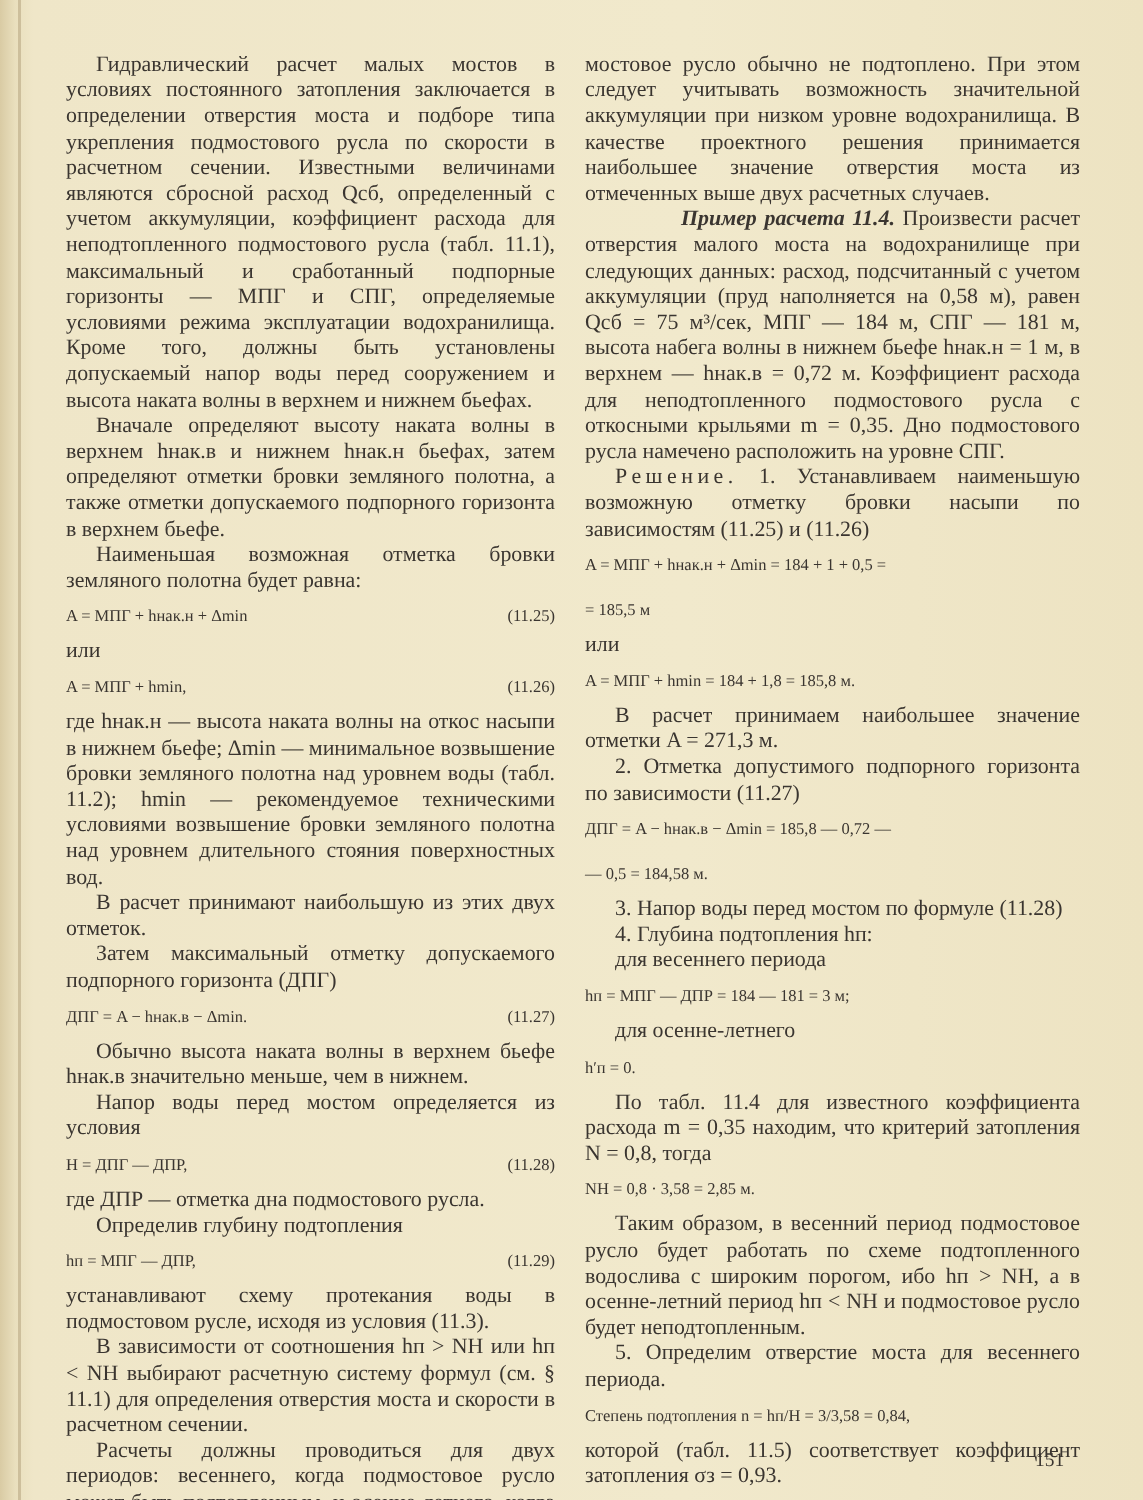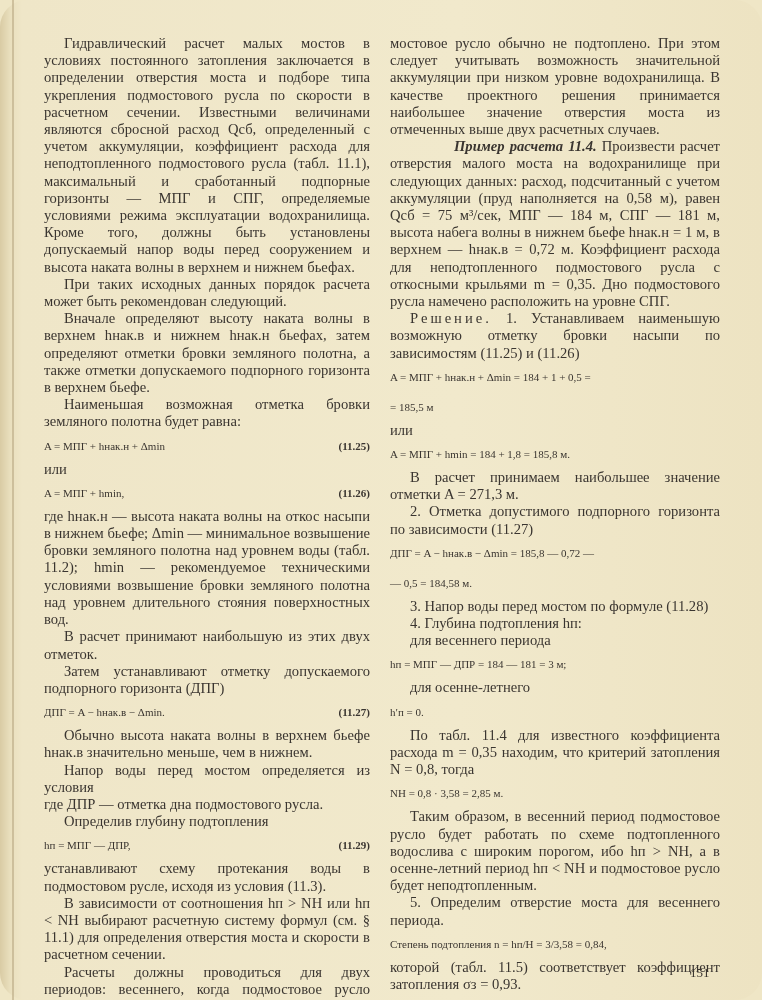--- a/index.html
+++ b/index.html
@@ -6,75 +6,77 @@
   body {
     width: 762px; height: 1000px; overflow: hidden;
     background: #efe6c6;
     font-family: "Liberation Serif", "DejaVu Serif", serif;
     color: #3a3530;
     position: relative;
   }
   .page {
     position: absolute; left: 0; top: 0; width: 762px; height: 1000px;
     background: linear-gradient(90deg, #d9cba4 0px, #e9dfbd 10px, #efe6c8 22px, #f1e9cc 60%, #ede3c2 100%);
-    border-radius: 27px;
   }
   .binding {
     position: absolute; left: 12px; top: 0; width: 2px; height: 1000px;
     background: #b9a983; opacity: .6;
   }
   .col {
     position: absolute; top: 35px;
     font-size: 14.6px; line-height: 17.2px;
     text-align: justify;
   }
   .col.left { left: 44px; width: 326px; }
   .col.right { left: 390px; width: 330px; }
   p { margin: 0; }
   p.ind { text-indent: 20px; }
   .formula {
     position: relative; height: 30px; line-height: 30px;
     text-align: left; font-size: 11px;
   }
-  .formula .num { position: absolute; right: 0; top: 0; font-weight: bold; }
+  .formula .num { position: absolute; right: 0; top: 0; }
   .spaced { letter-spacing: 3px; }
   .example-title { font-weight: bold; font-style: italic; margin-left: 44px; }
   .page-number {
     position: absolute; left: 690px; top: 965px; font-size: 13px;
   }
 </style>
 </head>
 <body>
 
 <div class="page">
   <div class="binding"></div>
 
   <div class="col left">
     <p class="ind">Гидравлический расчет малых мостов в условиях постоянного затопления заключается в определении отверстия моста и подборе типа укрепления подмостового русла по скорости в расчетном сечении. Известными величинами являются сбросной расход Qсб, определенный с учетом аккумуляции, коэффициент расхода для неподтопленного подмостового русла (табл. 11.1), максимальный и сработанный подпорные горизонты — МПГ и СПГ, определяемые условиями режима эксплуатации водохранилища. Кроме того, должны быть установлены допускаемый напор воды перед сооружением и высота наката волны в верхнем и нижнем бьефах.</p>
-    <p class="ind">При таких исходных данных порядок расчета может быть рекомендован следующий.</p>
     <p class="ind">Вначале определяют высоту наката волны в верхнем hнак.в и нижнем hнак.н бьефах, затем определяют отметки бровки земляного полотна, а также отметки допускаемого подпорного горизонта в верхнем бьефе.</p>
     <p class="ind">Наименьшая возможная отметка бровки земляного полотна будет равна:</p>
     <div class="formula">
       <span>A = МПГ + hнак.н + Δmin</span>
       <span class="num">(11.25)</span>
     </div>
     <p>или</p>
     <div class="formula">
       <span>A = МПГ + hmin,</span>
       <span class="num">(11.26)</span>
     </div>
     <p>где hнак.н — высота наката волны на откос насыпи в нижнем бьефе; Δmin — минимальное возвышение бровки земляного полотна над уровнем воды (табл. 11.2); hmin — рекомендуемое техническими условиями возвышение бровки земляного полотна над уровнем длительного стояния поверхностных вод.</p>
     <p class="ind">В расчет принимают наибольшую из этих двух отметок.</p>
-    <p class="ind">Затем устанавливают отметку допускаемого подпорного горизонта (ДПГ)</p>
+    <p class="ind">Затем максимальный отметку допускаемого подпорного горизонта (ДПГ)</p>
     <div class="formula">
       <span>ДПГ = A − hнак.в − Δmin.</span>
       <span class="num">(11.27)</span>
     </div>
     <p class="ind">Обычно высота наката волны в верхнем бьефе hнак.в значительно меньше, чем в нижнем.</p>
     <p class="ind">Напор воды перед мостом определяется из условия</p>
+    <div class="formula">
+      <span>H = ДПГ — ДПР,</span>
+      <span class="num">(11.28)</span>
+    </div>
     <p>где ДПР — отметка дна подмостового русла.</p>
     <p class="ind">Определив глубину подтопления</p>
     <div class="formula">
       <span>hп = МПГ — ДПР,</span>
       <span class="num">(11.29)</span>
     </div>
     <p>устанавливают схему протекания воды в подмостовом русле, исходя из условия (11.3).</p>
     <p class="ind">В зависимости от соотношения hп &gt; NH или hп &lt; NH выбирают расчетную систему формул (см. § 11.1) для определения отверстия моста и скорости в расчетном сечении.</p>
     <p class="ind">Расчеты должны проводиться для двух периодов: весеннего, когда подмостовое русло может быть подтопленным, и осенне-летнего, когда под-</p>
   </div>

